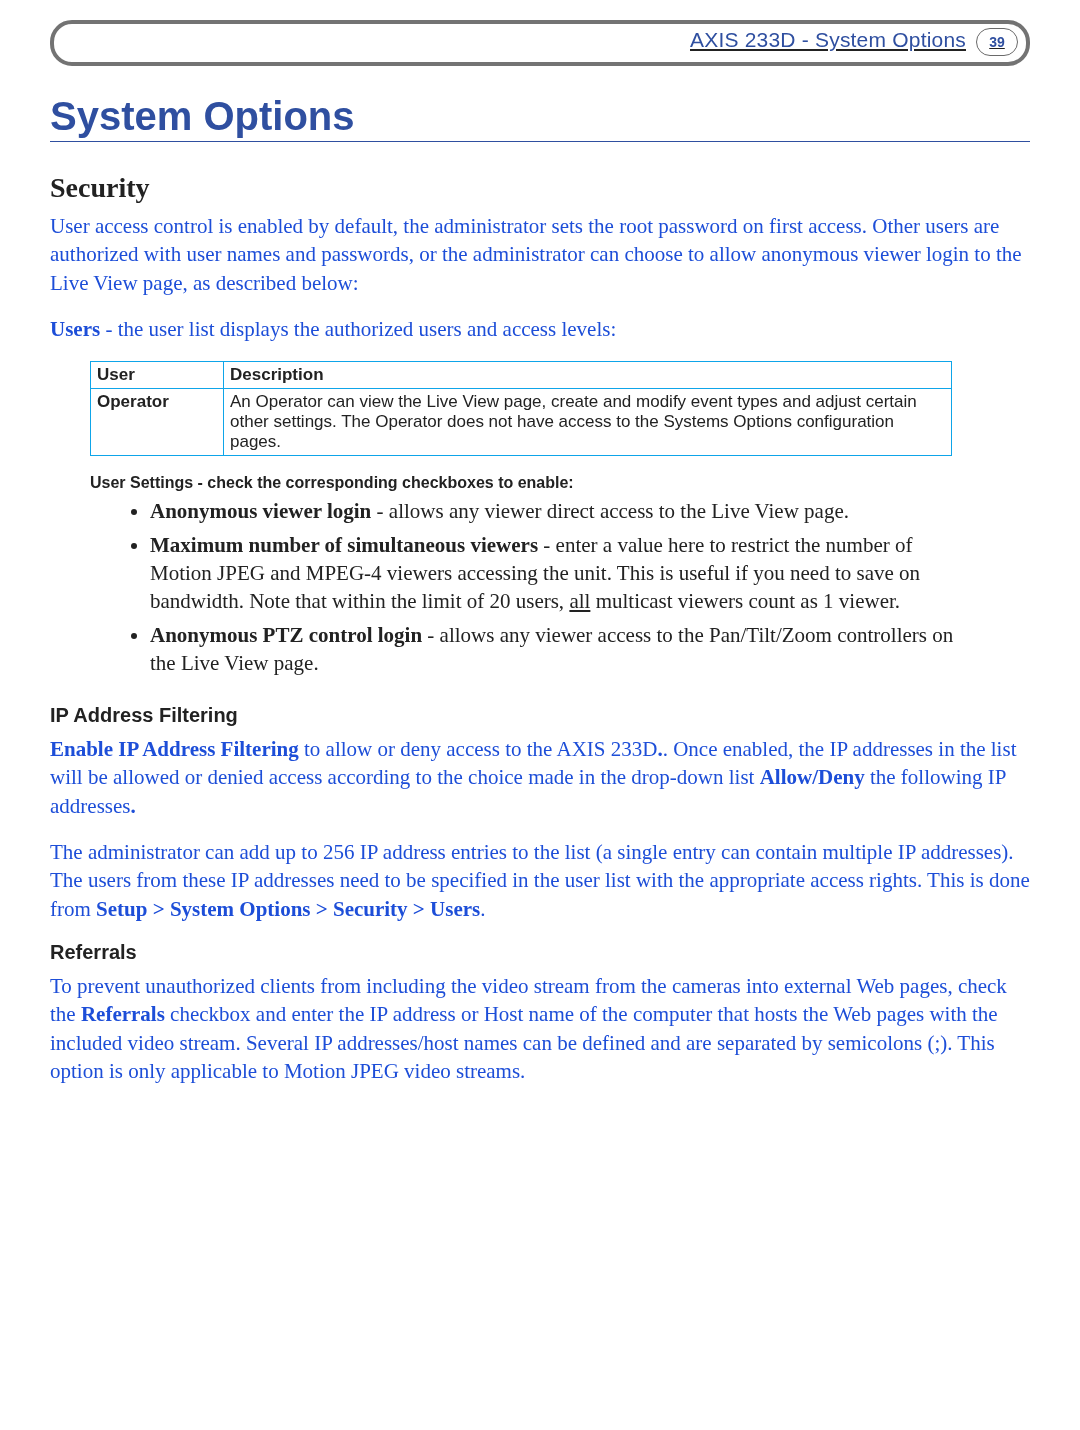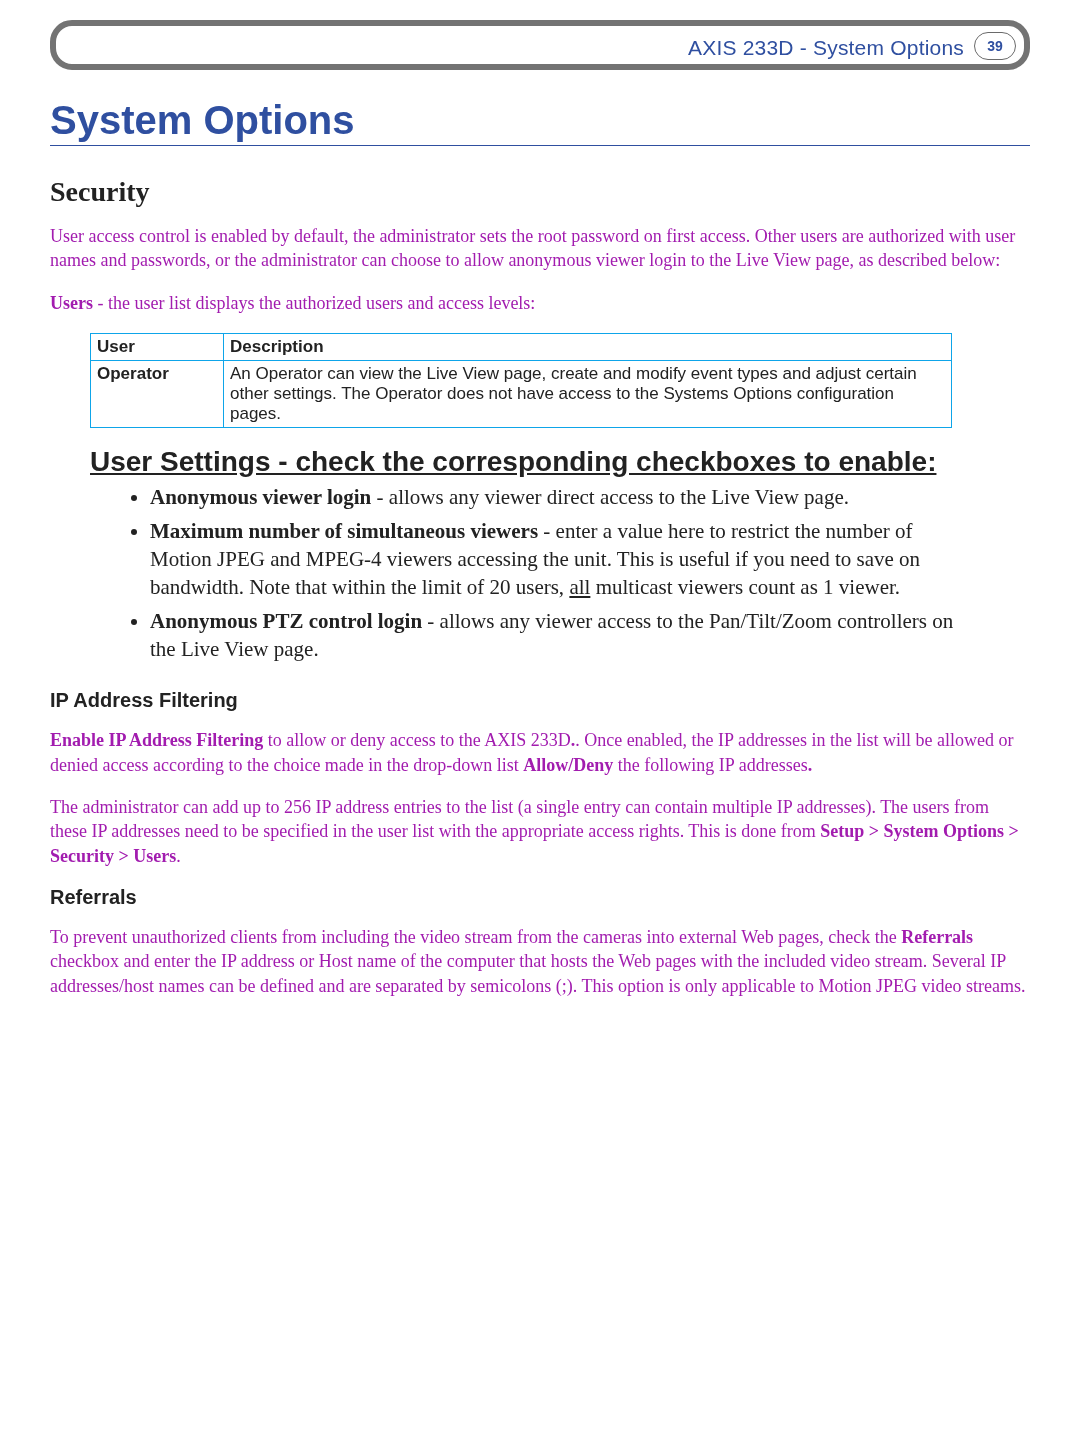--- a/index.html
+++ b/index.html
@@ -10,26 +10,27 @@
     font-family: Georgia, 'Times New Roman', serif;
     color: #222;
   }
   .page {
     padding: 20px 50px 40px 50px;
     box-sizing: border-box;
     width: 1080px;
   }
   .header-capsule {
     display: flex;
-    align-items: flex-end;
+    align-items: flex-start;
     justify-content: flex-end;
-    border: 6px solid #737373;
+    border: 4px solid #737373;
     border-radius: 22px;
     padding: 4px 8px 4px 18px;
     height: 30px;
+    text-decoration: underline;
   }
   .header-title {
     color: #2f4fa0;
     font-family: 'Trebuchet MS', Arial, sans-serif;
     font-size: 21px;
     font-weight: 400;
     letter-spacing: 0.2px;
   }
   .page-number-badge {
     margin-left: 10px;
@@ -58,24 +59,24 @@
     margin: 0 0 30px 0;
   }
   h2.section {
     font-family: Georgia, 'Times New Roman', serif;
     font-weight: 700;
     font-size: 28px;
     margin: 0 0 4px 0;
     color: #222;
   }
   p.body {
-    font-size: 18px;
+    font-size: 21px;
     line-height: 1.35;
-    margin: 16px 0 18px 0;
-    color: #a21caf;
+    margin: 8px 0 18px 0;
+    color: #1d4ed8;
   }
   .bold { font-weight: 700; }
   table.users {
     border-collapse: collapse;
     width: 88%;
     margin: 0 0 18px 40px;
     font-family: 'Trebuchet MS', Arial, sans-serif;
     font-size: 17px;
   }
   table.users th, table.users td {
@@ -85,24 +86,23 @@
     vertical-align: top;
   }
   table.users th {
     font-weight: 700;
     background: #fff;
   }
   .col-user { width: 120px; font-weight: 700; }
   .subhead {
     font-family: 'Trebuchet MS', Arial, sans-serif;
     font-weight: 700;
-    font-size: 28px;
+    font-size: 16px;
     margin: 5px 0 6px 40px;
     color: #222;
-    text-decoration: underline;
   }
   ul.bullets {
     margin: 0 60px 26px 80px;
     padding-left: 20px;
   }
   ul.bullets li {
     font-size: 21px;
     line-height: 1.33;
     margin-bottom: 6px;
   }

